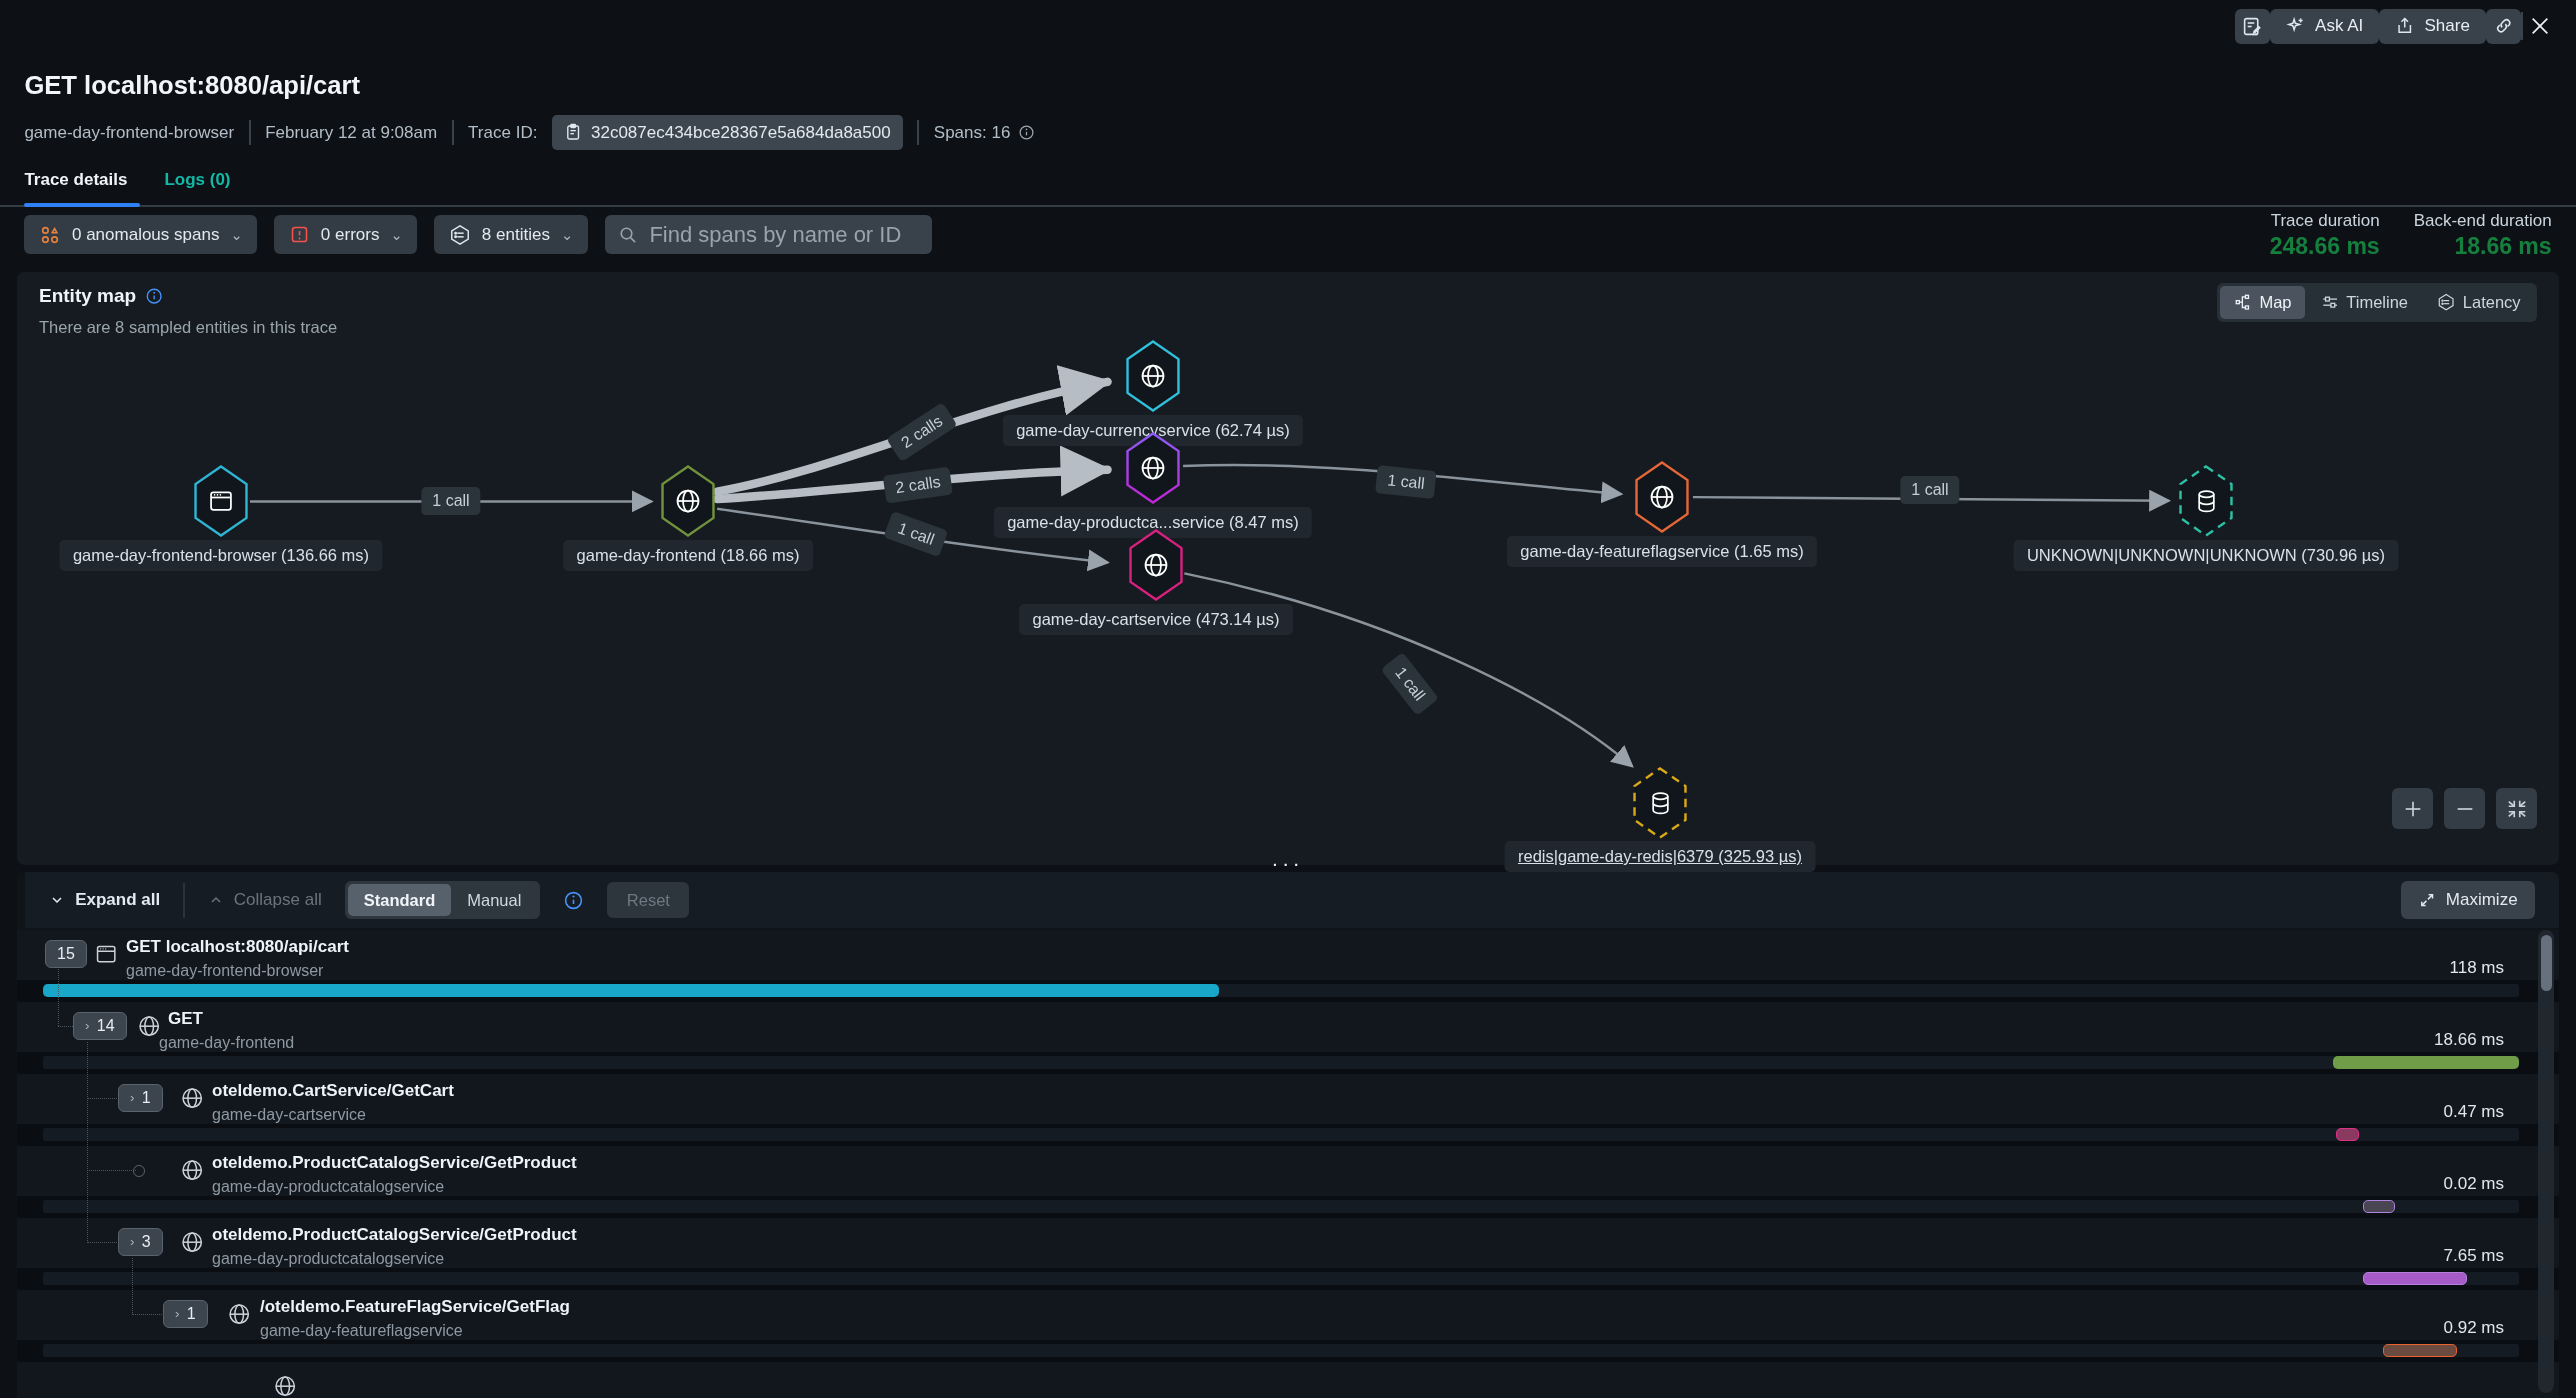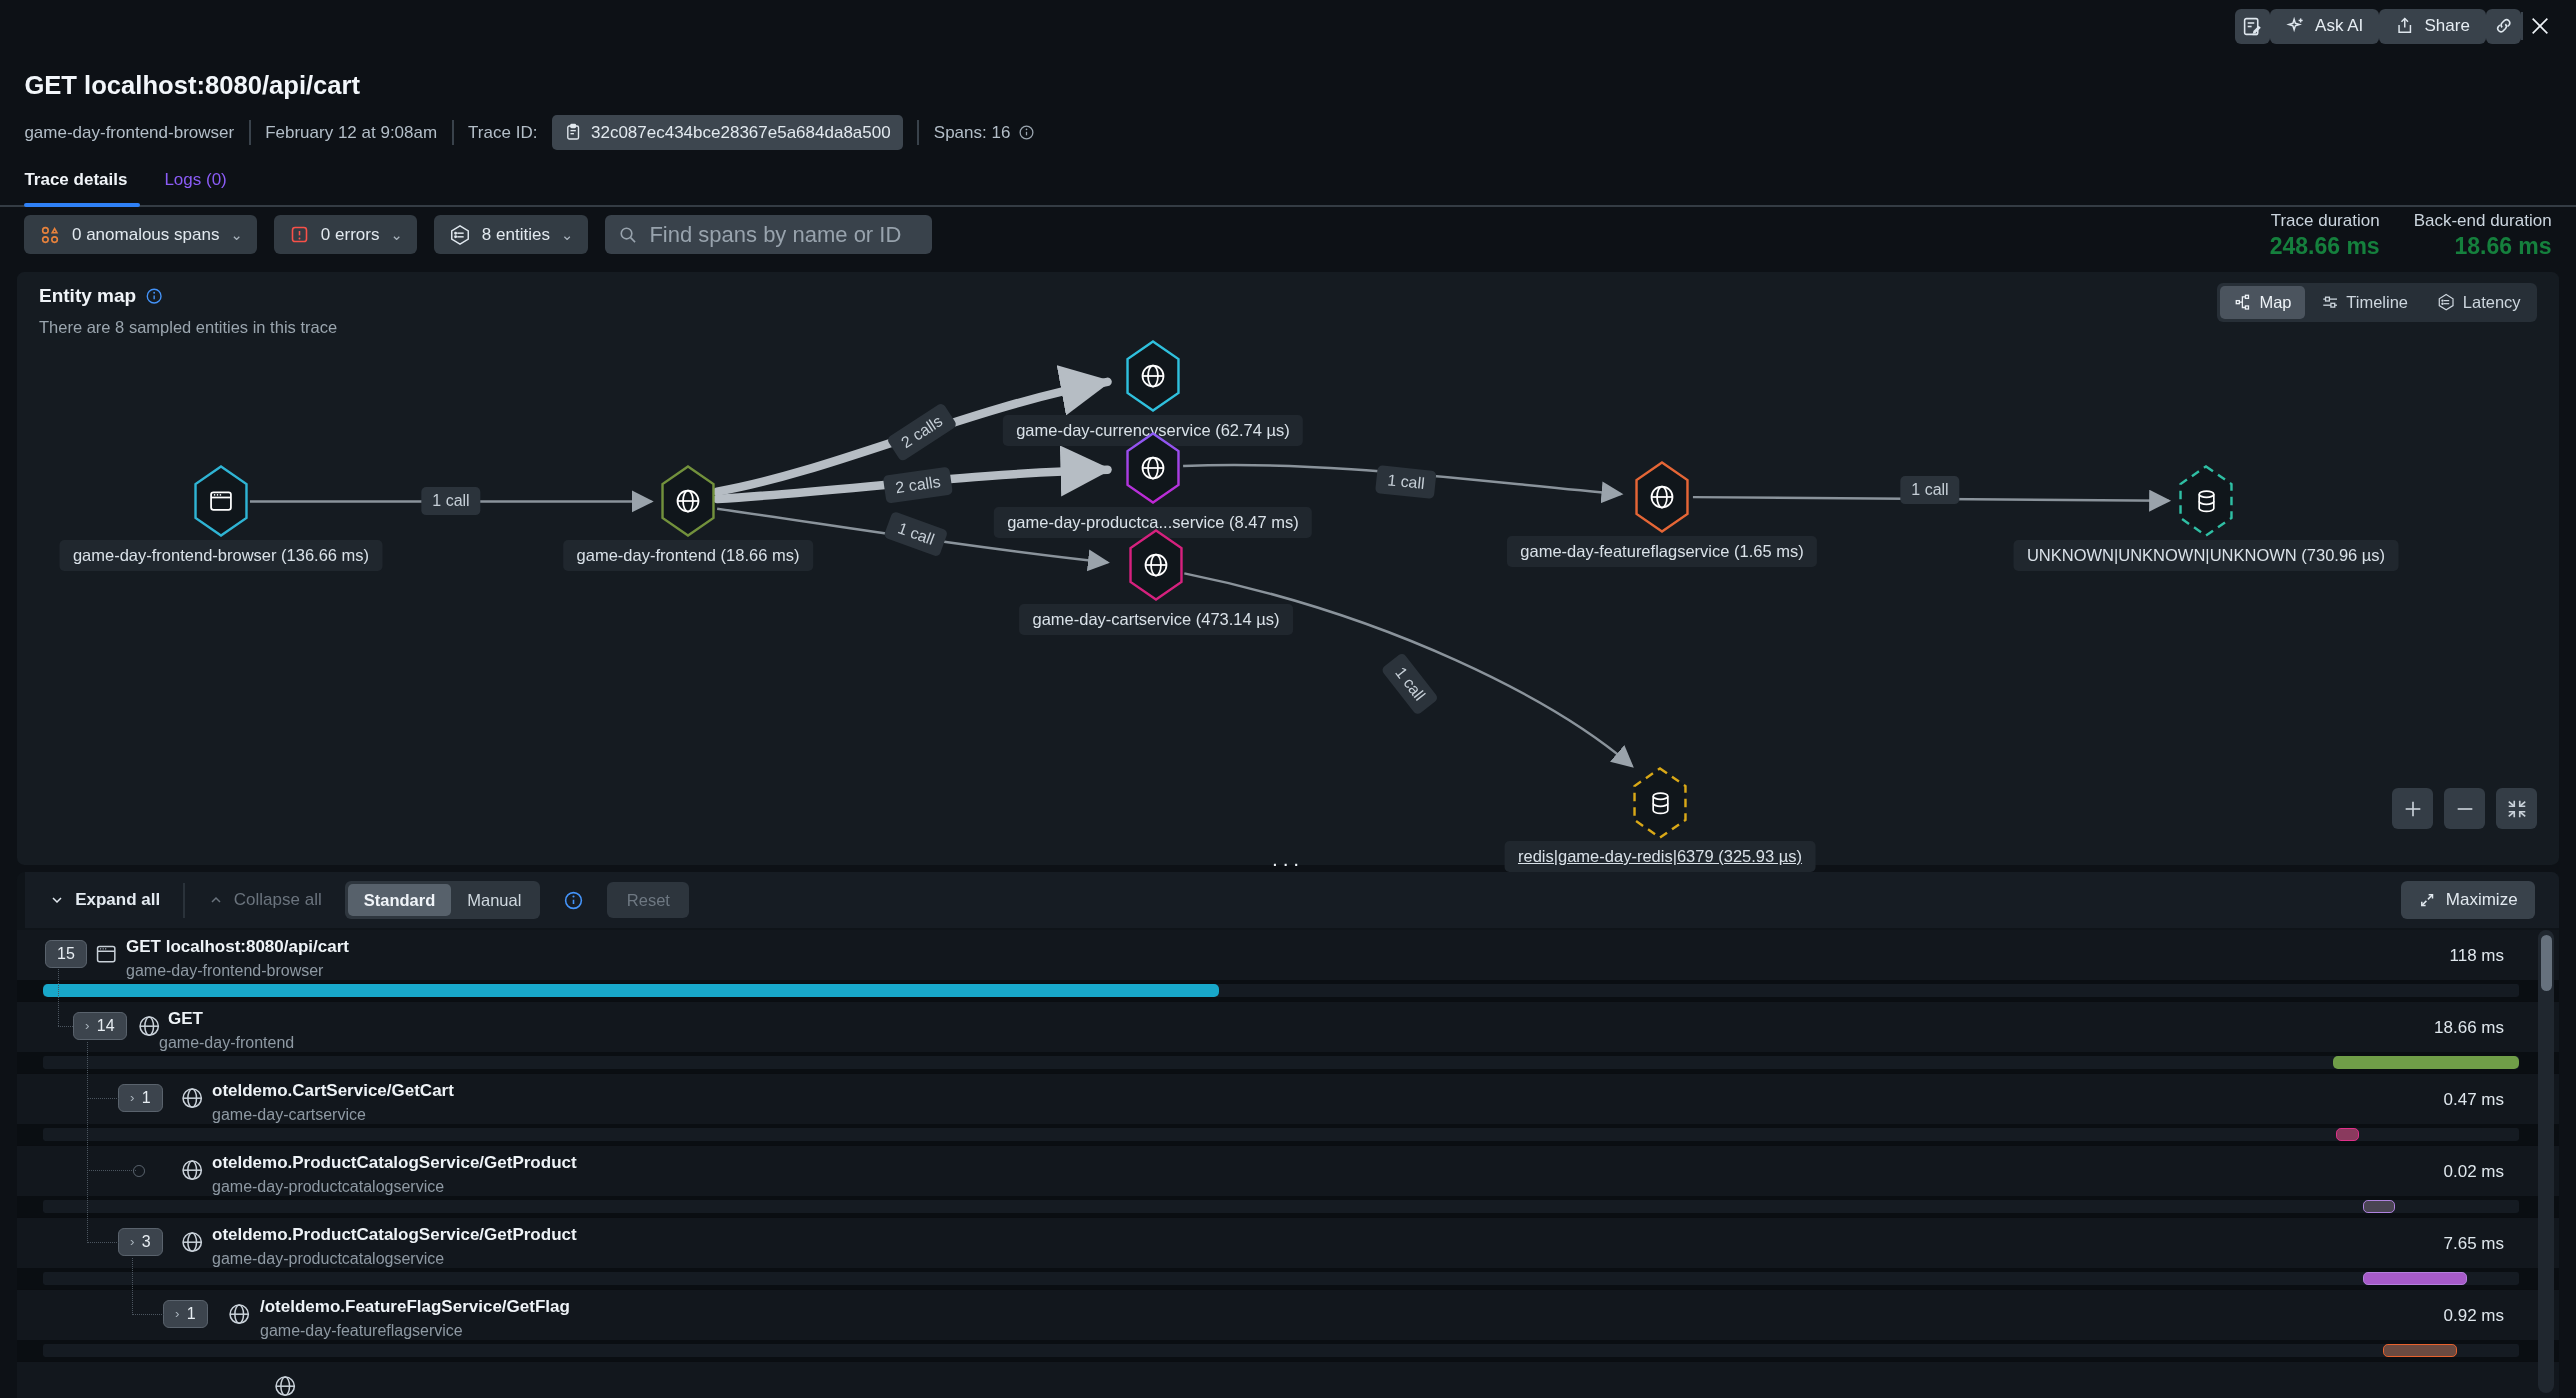--- a/index.html
+++ b/index.html
@@ -18,21 +18,21 @@
   .page-title{position:absolute;left:24.4px;top:71px;font-size:25.6px;font-weight:700;color:#f2f6fa;}
   .meta-row{position:absolute;left:24.4px;top:115px;display:flex;align-items:center;gap:14.6px;font-size:17px;color:#b3bec8;height:35px;}
   .meta-sep{width:1.8px;height:25.6px;background:#39424b;}
   .trace-chip{background:#3d464f;border-radius:4.9px;height:35px;display:flex;align-items:center;gap:8.5px;padding:0 12.2px;color:#e2e9ef;cursor:pointer;}
   .spans-group{display:flex;align-items:center;gap:7.3px;}
 
   
   .tabs-line{position:absolute;left:0;right:0;top:205px;height:1.8px;background:#343c44;}
   .tab-active-bar{position:absolute;left:24.4px;top:203px;width:116px;height:4.3px;background:#2f81f7;border-radius:2.4px;}
   .tabs{position:absolute;left:24.4px;top:170px;display:flex;gap:37px;}
-  .tab{font-size:17px;color:#8b5cf6;cursor:pointer;}
+  .tab{font-size:17px;color:#14b8a6;cursor:pointer;font-weight:bold;}
   .tab.active{color:#f0f4f8;font-weight:700;}
 
   
   .filter-row{position:absolute;left:24.4px;top:215px;display:flex;align-items:flex-start;gap:17px;}
   .filter-btn{height:39px;background:#333c44;border-radius:6.1px;display:flex;align-items:center;gap:11px;padding:0 14.6px;font-size:17px;color:#e2e9ef;cursor:pointer;}
   .chev{color:#aab4bd;font-size:14.6px;}
   .search{width:300px;height:39px;background:#39424b;border-radius:6.1px;display:flex;align-items:center;gap:9.8px;padding:0 13.4px;}
   .search input{background:transparent;border:none;outline:none;color:#fca5a5;font-size:22px;width:100%;font-family:"Liberation Sans",sans-serif;}
   .search input::placeholder{color:#98a3ad;}
   .durations{position:absolute;top:211px;right:24.4px;display:flex;gap:34px;align-items:center;}
@@ -68,21 +68,21 @@
   .reset-btn{background:#2d353d;border-radius:6.1px;padding:8.5px 19.5px;font-size:16.5px;color:#6e7882;cursor:pointer;}
   .tb-spacer{flex:1;}
   .maximize-btn{background:#39424b;border-radius:6.1px;height:38px;display:flex;align-items:center;gap:9.8px;padding:0 17px;font-size:17px;color:#e2e9ef;cursor:pointer;}
   .rows{position:absolute;left:0;right:0;top:58px;bottom:0;}
   .row{position:relative;height:72px;background:#12171d;border-bottom:1.8px solid #0a0d11;box-sizing:border-box;}
   .badge{position:absolute;top:9.8px;background:#3c444d;border:1.2px solid #5a636d;border-radius:6.1px;height:28px;display:flex;align-items:center;gap:7.3px;padding:0 11px;font-size:16px;color:#e7edf2;box-sizing:border-box;cursor:pointer;}
   .badge .bchev{font-size:13.4px;color:#aab4bd;}
   .row-icon{position:absolute;top:12.2px;}
   .row-title{position:absolute;top:7.3px;font-size:17px;font-weight:700;color:#eef3f7;white-space:nowrap;}
   .row-sub{position:absolute;top:32px;font-size:16px;color:#8e99a3;white-space:nowrap;}
-  .row-duration{position:absolute;right:55px;top:16px;font-size:17px;color:#dfe7ed;}
+  .row-duration{position:absolute;right:55px;top:28px;font-size:17px;color:#dfe7ed;}
   .bar-band{position:absolute;left:0;right:0;bottom:0;height:21px;background:#0a0e12;}
   .bar-track{position:absolute;left:25.6px;right:40px;top:3.7px;height:13.4px;background:#151b22;border-radius:2.4px;}
   .bar-fill{position:absolute;top:0;height:13.4px;border-radius:4.9px;box-sizing:border-box;}
   .conn{position:absolute;pointer-events:none;}
   .conn.v{border-left:1.2px dotted #4b555f;}
   .conn.h{border-top:1.2px dotted #4b555f;}
   .leaf-circle{position:absolute;width:9.8px;height:9.8px;border:1.8px solid #5a646e;border-radius:50%;background:transparent;}
   .wf-scrollbar{position:absolute;top:58px;right:4.9px;bottom:6.1px;width:16px;background:#20272f;border-radius:8px;}
   .wf-thumb{position:absolute;top:4.9px;left:2.4px;width:11px;height:56px;background:#66717d;border-radius:5.5px;cursor:pointer;}
 </style>

